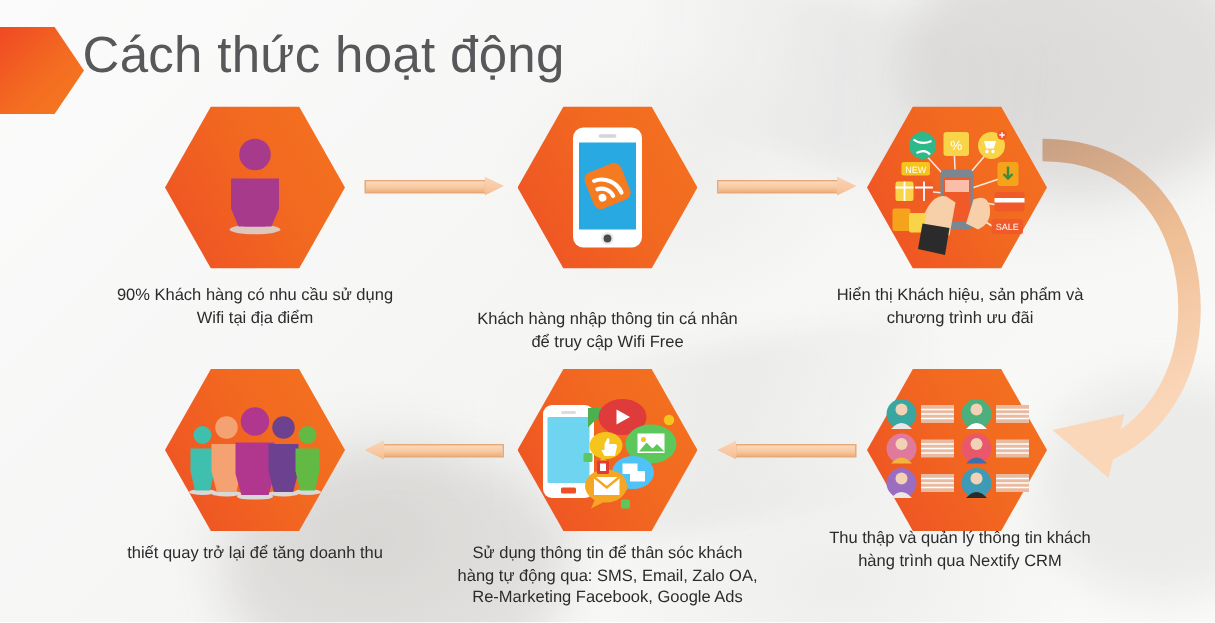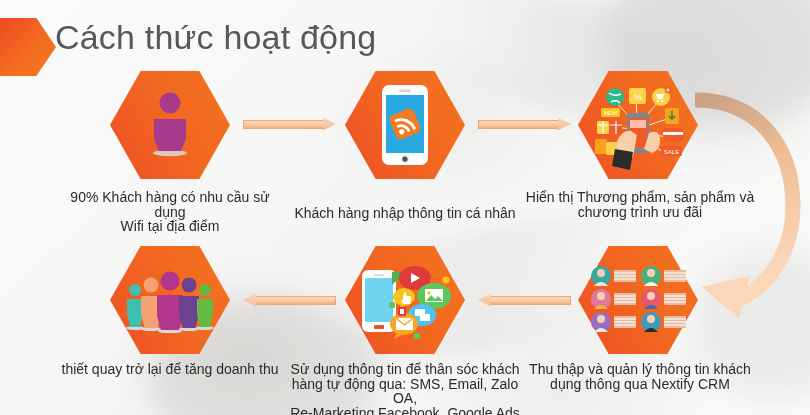--- a/index.html
+++ b/index.html
@@ -40,21 +40,21 @@
     position:absolute;inset:0;
     background:linear-gradient(150deg,#f4721f 0%,#f26a20 40%,#ee4f24 100%);
     clip-path:polygon(50% 0%,95% 25.5%,95% 74.5%,50% 100%,5% 74.5%,5% 25.5%);
     transform:rotate(90deg);
   }
   .hex-inner{
     position:absolute;inset:0;display:flex;align-items:center;justify-content:center;
   }
   .caption{
     position:absolute;width:230px;text-align:center;
-    font-size:14px;line-height:14.5px;color:#2b2b2b;
+    font-size:11px;line-height:14.5px;color:#2b2b2b;
   }
 
   
   .arrow{position:absolute;height:22px;}
   .arrow .shaft{
     position:absolute;top:7px;height:9px;
     background:linear-gradient(180deg,#fbd9bc 0%,#f8c9a4 55%,#f0b078 100%);
     border:1px solid #e8a877;box-sizing:border-box;
   }
   .arrow .head{
@@ -148,20 +148,21 @@
           <rect x="0" y="0" width="26" height="26" rx="5" fill="#f47b20"></rect>
           <circle cx="7" cy="19" r="2.6" fill="#ffffff"></circle>
           <path d="M6 12.5 a8.5 8.5 0 0 1 8 8" fill="none" stroke="#ffffff" stroke-width="2.8" stroke-linecap="round"></path>
           <path d="M6 6.5 a14.5 14.5 0 0 1 14 14" fill="none" stroke="#ffffff" stroke-width="2.8" stroke-linecap="round"></path>
         </g>
       </svg>
     </div>
   </div>
   <div class="caption" style="left:290px;top:206px;">
     <div>Khách hàng nhập thông tin cá nhân</div>
+    <div>để truy cập Wifi Free</div>
   </div>
 
   <div class="node" style="left:578px;top:65px;">
     <div class="hex"></div>
     <div class="hex-inner">
       <svg width="102" height="100" viewBox="0 0 102 100">
 
         <g stroke="#ffffff" stroke-width="1" opacity="0.85">
           <line x1="48" y1="48" x2="28" y2="26"></line>
             <line x1="50" y1="46" x2="49" y2="22"></line>
@@ -209,21 +210,21 @@
         <rect x="40" y="38" width="22" height="40" rx="3" fill="#7b8690"></rect>
         <rect x="42" y="43" width="18" height="30" fill="#f05a28"></rect>
         <rect x="43" y="45" width="16" height="8" fill="#ffffff" opacity=".6"></rect>
         <path d="M30 66 q6 -12 14 -10 l6 4 l-4 22 l-16 -2 Z" fill="#f7cfa8"></path>
         <path d="M28 74 l18 3 l-3 18 l-18 -4 Z" fill="#2b2b2b"></path>
         <path d="M62 58 q10 -4 11 6 q1 10 -8 14 l-8 -4 Z" fill="#f7cfa8"></path>
       </svg>
     </div>
   </div>
   <div class="caption" style="left:525px;top:190px;">
-    <div>Hiển thị Thương phẩm, sản phẩm và</div>
+    <div>Hiển thị Khách hiệu, sản phẩm và</div>
     <div>chương trình ưu đãi</div>
   </div>
 
   <div class="node" style="left:578px;top:240px;">
     <div class="hex"></div>
     <div class="hex-inner">
       <svg width="96" height="70" viewBox="0 0 96 70">
         <g>
           <circle cx="11" cy="11" r="10" fill="#3aa6a0"></circle>
             <circle cx="11" cy="8" r="4" fill="#f2d2b6"></circle>
@@ -282,23 +283,23 @@
           <rect x="24" y="51" width="22" height="12" fill="#e8bba0"></rect>
           <g stroke="#ffffff" stroke-width="1.1">
               <line x1="24" y1="54" x2="46" y2="54"></line>
               <line x1="24" y1="57" x2="46" y2="57"></line>
               <line x1="24" y1="60" x2="46" y2="60"></line>
             </g>
         </g>
       </svg>
     </div>
   </div>
-  <div class="caption" style="left:525px;top:362px;">
+  <div class="caption" style="left:525px;top:352px;">
     <div>Thu thập và quản lý thông tin khách</div>
-    <div>dụng thông qua Nextify CRM</div>
+    <div>hàng trình qua Nextify CRM</div>
   </div>
 
   <div class="node" style="left:345px;top:240px;">
     <div class="hex"></div>
     <div class="hex-inner">
       <svg width="98" height="88" viewBox="0 0 98 88">
 
         <rect x="6" y="14" width="34" height="62" rx="6" fill="#ffffff"></rect>
         <rect x="9" y="22" width="28" height="44" rx="1" fill="#6fd4ef"></rect>
         <rect x="18" y="18" width="10" height="2" rx="1" fill="#dcdcdc"></rect>

